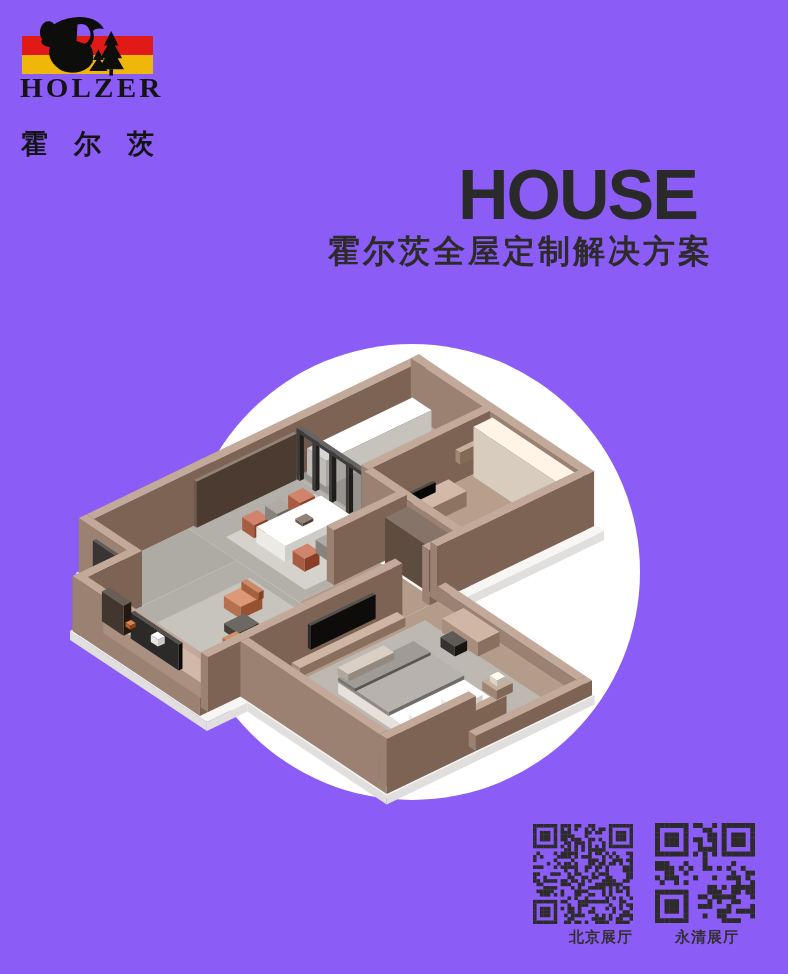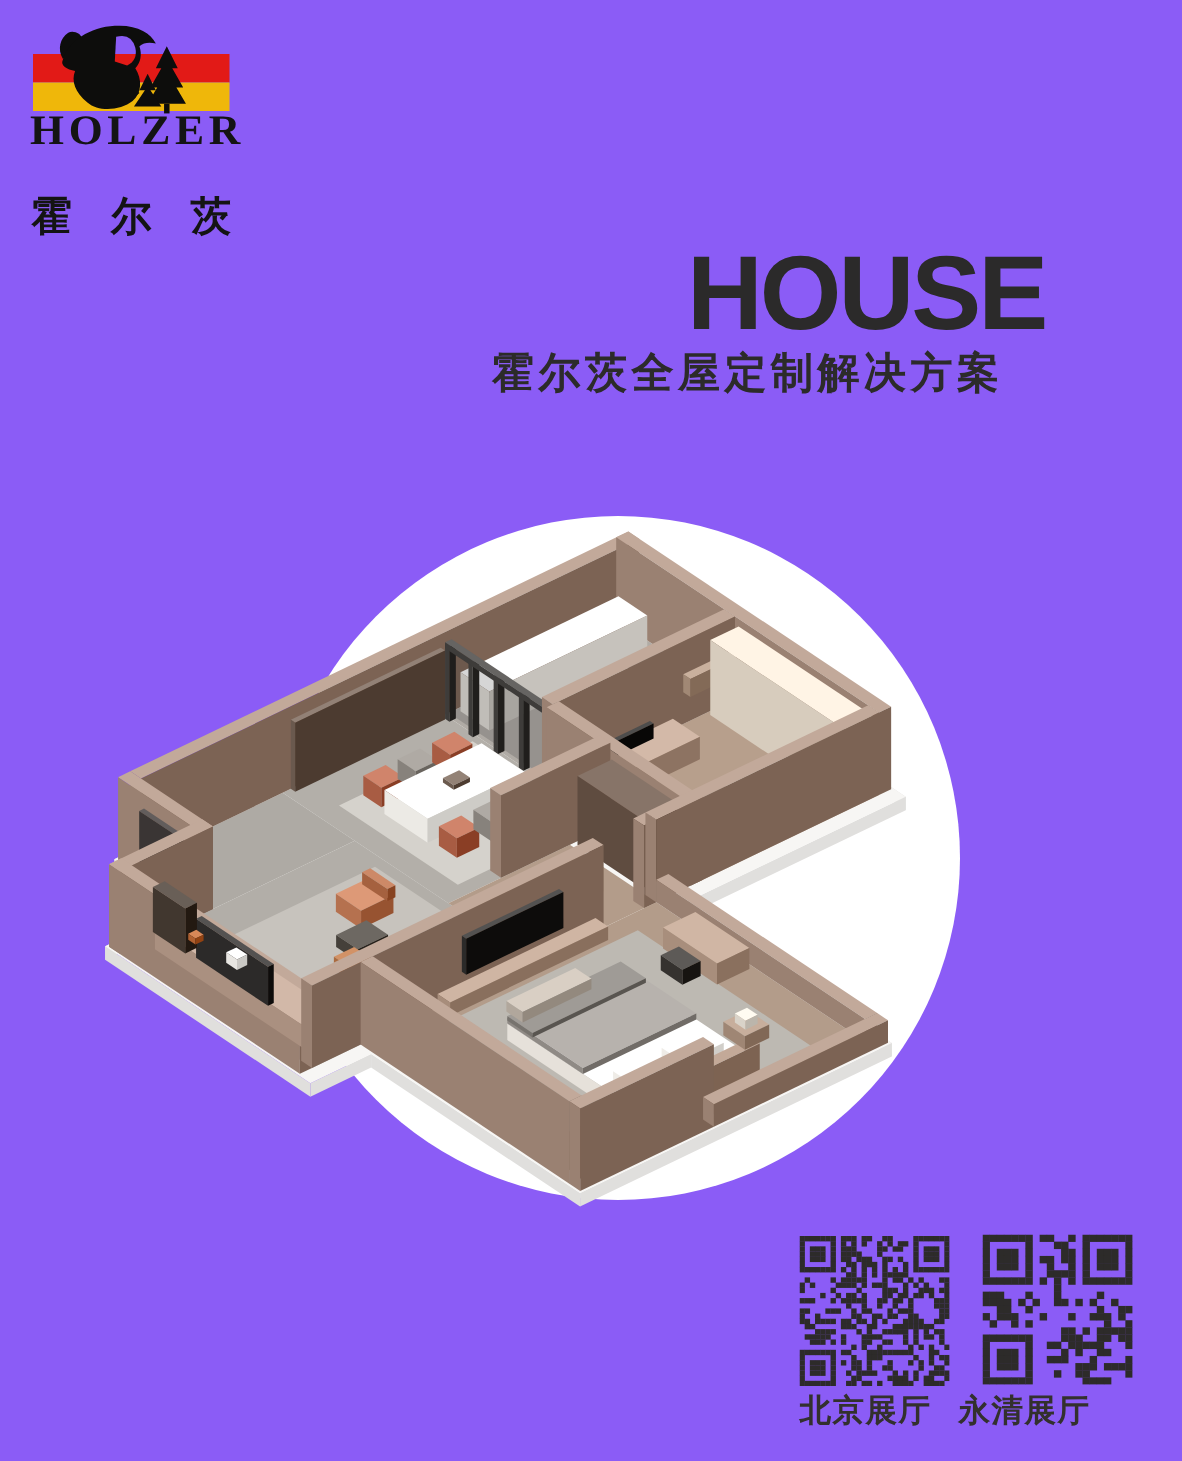--- a/index.html
+++ b/index.html
@@ -13,29 +13,29 @@
   .brand-name{position:absolute;left:20px;top:74px;font-family:"Liberation Serif","DejaVu Serif",serif;
               font-weight:bold;font-size:28px;letter-spacing:3px;color:#141414;line-height:1;
               transform:scaleX(1.04);transform-origin:left;}
   .brand-cn{position:absolute;left:21px;top:115px;font-size:27px;font-weight:bold;color:#141414;
             letter-spacing:26px;line-height:1;white-space:nowrap;margin-top:16px;}
   
   .t-en{position:absolute;font-weight:bold;color:#2b2a2a;font-size:70px;line-height:1;
         letter-spacing:-2px;white-space:nowrap;}
   .t-en1{left:369px;top:113px;}
   .t-en2{left:458px;top:160px;}
-  .t-cn{position:absolute;left:328px;top:234px;font-size:28px;font-weight:600;color:#2c2b2a;
+  .t-cn{position:absolute;left:328px;top:234px;font-size:32px;font-weight:600;color:#2c2b2a;
         letter-spacing:3px;line-height:1.1;white-space:nowrap;}
   
   #scene{position:absolute;left:0;top:0;}
   
   .qr{position:absolute;width:100px;height:100px;}
   #qr1{left:533px;top:824px;}
   #qr2{left:655px;top:823px;}
-  .qr-label{position:absolute;width:100px;top:929px;text-align:left;font-size:21px;
+  .qr-label{position:absolute;width:100px;top:929px;text-align:right;font-size:15px;
             font-weight:600;color:#33302e;letter-spacing:1px;line-height:1.1;}
   .qr-label.l1{left:533px;}
   .qr-label.l2{left:639px;}
 </style>
 </head>
 <body>
 
 <div class="poster" style="background: #8b5cf6;">
 
   <svg id="scene" width="788" height="974" viewBox="0 0 788 974">

